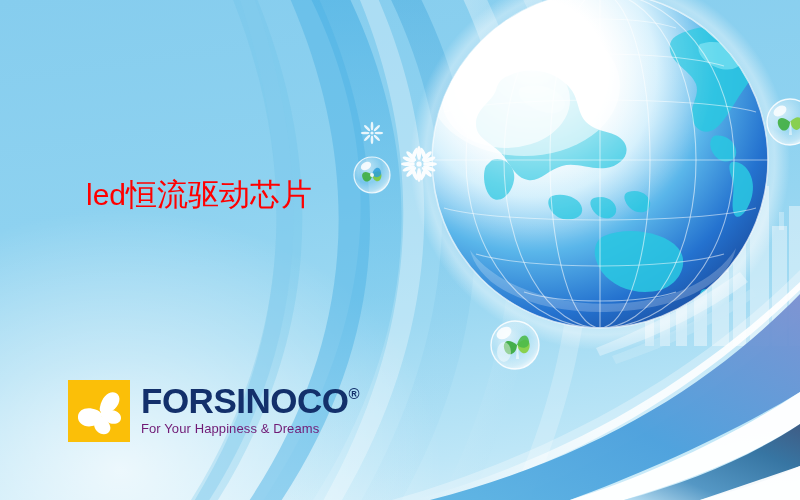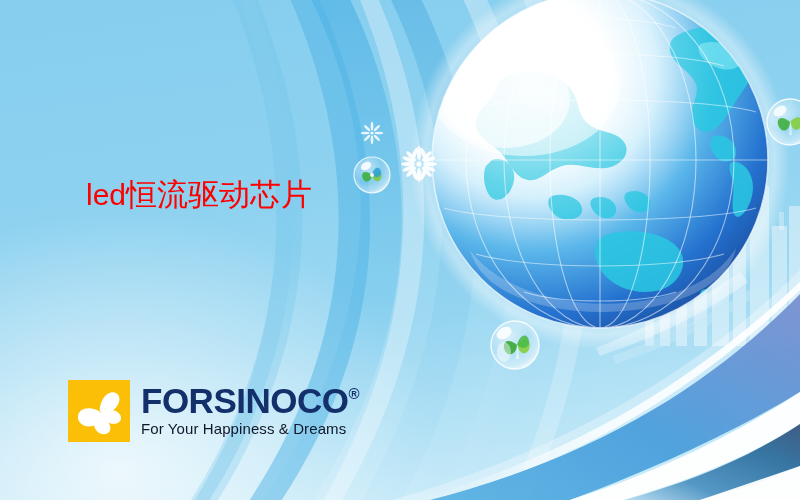--- a/index.html
+++ b/index.html
@@ -76,22 +76,22 @@
     font-family: "Liberation Sans", sans-serif;
     display: flex;
     align-items: flex-start;
   }
   #logo-reg {
     font-size: 15px;
     line-height: 15px;
     margin-top: 2px;
   }
   #logo-tagline {
-    color: #0f172a;
-    font-size: 15px;
+    color: #701a75;
+    font-size: 13px;
     line-height: 19px;
     margin-top: 1px;
     letter-spacing: 0.1px;
     font-family: "Liberation Sans", sans-serif;
   }
 </style>
 </head>
 <body>
 
 <div id="banner">

